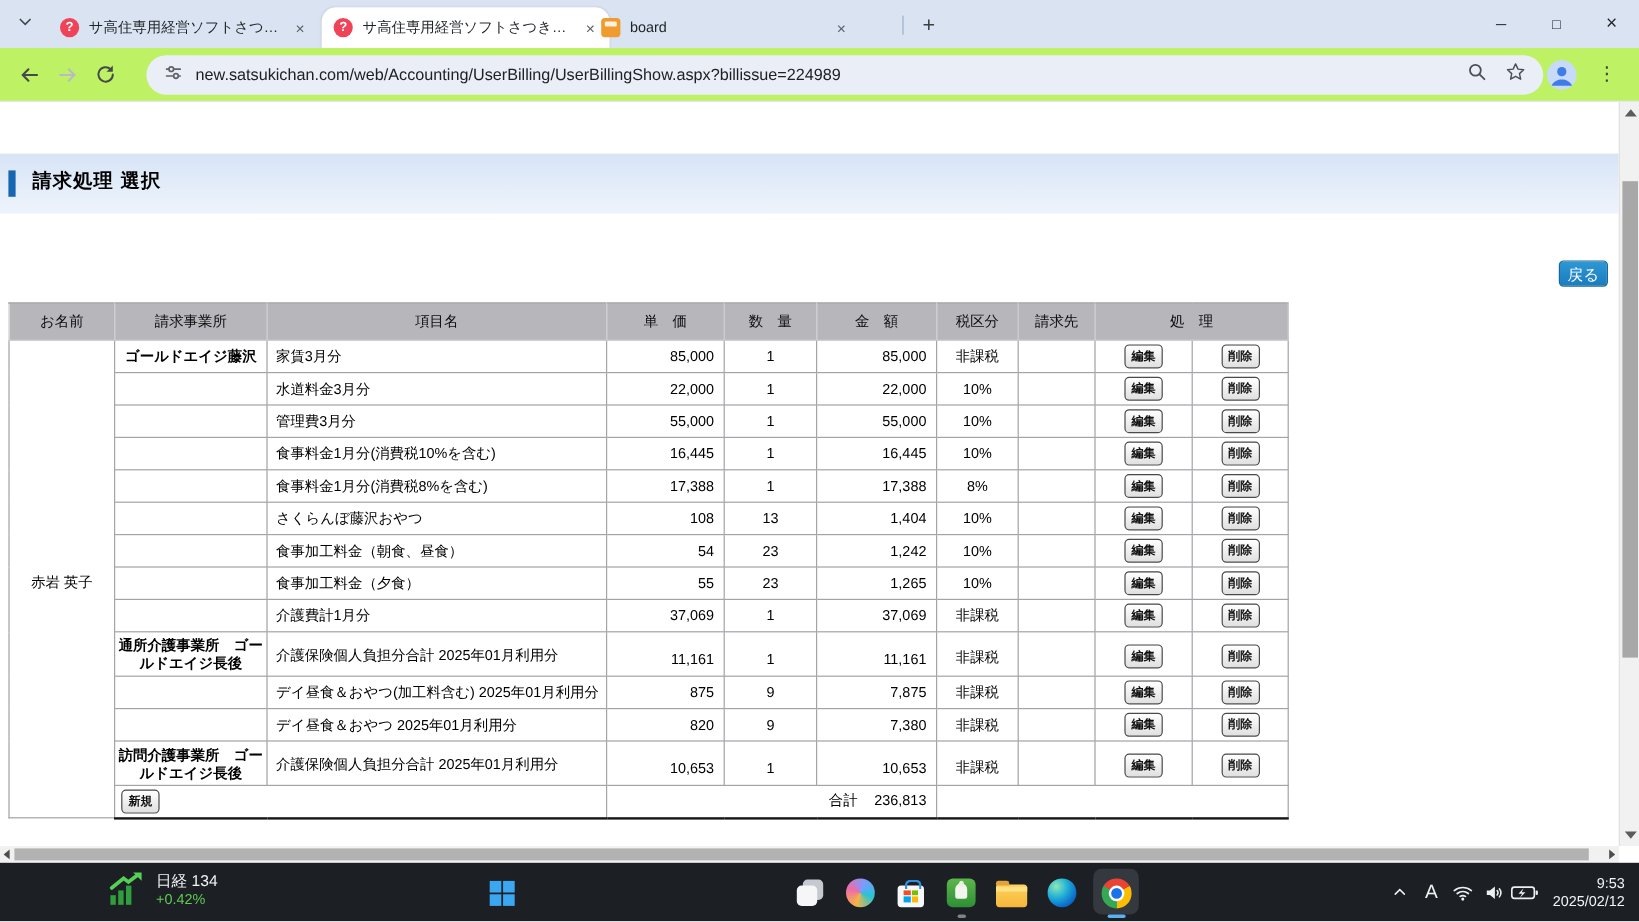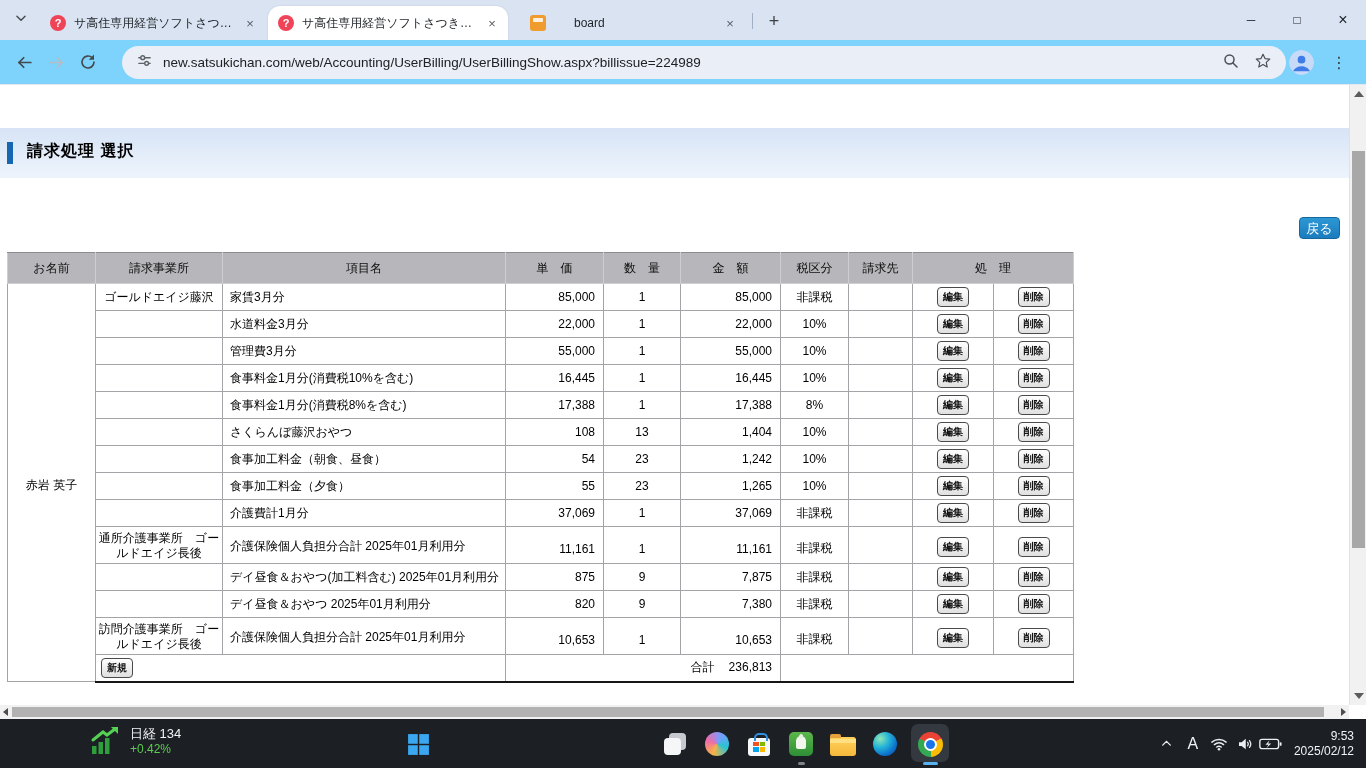--- a/index.html
+++ b/index.html
@@ -20,21 +20,21 @@
   .tab-close { flex:0 0 16px; width:16px; height:16px; border-radius:50%; display:flex; align-items:center; justify-content:center; color:#5a5f66; font-size:13px; margin-left:6px; cursor:pointer; }
   .tab-divider { position:absolute; left:752px; top:13px; width:1px; height:16px; background:#9fb0c6; }
   .new-tab { position:absolute; left:762px; top:9px; width:24px; height:24px; border-radius:50%; display:flex; align-items:center; justify-content:center; font-size:18px; color:#3c4043; cursor:pointer; }
   .win-controls { position:absolute; right:0; top:0; height:40px; display:flex; }
   .win-btn { width:46px; height:40px; display:flex; align-items:center; justify-content:center; color:#1d2024; cursor:pointer; }
   .win-btn.min { font-size:12px; }
   .win-btn.max { font-size:12px; }
   .win-btn.close { font-size:16px; }
 
   
-  .toolbar { position:absolute; top:40px; left:0; width:1366px; height:45px; background:#7dd3fc; border-bottom:1px solid #e4e7eb; display:flex; align-items:center; }
+  .toolbar { position:absolute; top:40px; left:0; width:1366px; height:45px; background:#bef264; border-bottom:1px solid #e4e7eb; display:flex; align-items:center; }
   .tbtn { width:32px; height:32px; border-radius:50%; display:flex; align-items:center; justify-content:center; cursor:pointer; flex:0 0 auto; }
   .tbtn.back { margin-left:8px; }
   .omnibox { position:absolute; left:122px; top:6px; width:1164px; height:33px; background:#e9eef7; border-radius:17px; display:flex; align-items:center; padding:0 10px 0 14px; }
   .omni-url { font-size:13.5px; color:#202124; margin-left:10px; flex:1; white-space:nowrap; overflow:hidden; }
   .omni-icons { display:flex; align-items:center; gap:14px; margin-right:4px; }
   .avatar { position:absolute; right:52px; top:10px; width:25px; height:25px; border-radius:50%; overflow:hidden; cursor:pointer; }
   .kebab { position:absolute; right:14px; top:9px; width:26px; height:26px; display:flex; align-items:center; justify-content:center; font-size:16px; color:#3c4043; cursor:pointer; }
 
   
   .content { position:absolute; top:85px; left:0; width:1349px; height:620px; background:#fff; overflow:hidden; }
@@ -43,21 +43,21 @@
   .page-title { position:absolute; left:27px; top:13px; font-size:16px; font-weight:bold; color:#000; letter-spacing:1px; }
   .back-btn { position:absolute; top:100px; right:9px; width:41px; height:22px; background:linear-gradient(180deg,#2e97d4,#1b7cbe); border:1px solid #13699f; border-radius:4px; color:#fff; font-size:13px; line-height:19px; text-align:center; cursor:pointer; font-family:inherit;margin-top:32px; }
 
   
   table.billing { position:absolute; left:7px; top:167px; width:1066px; border-collapse:collapse; table-layout:fixed; font-size:12px; color:#000; }
   table.billing th, table.billing td { border:1px solid #a3a3a8; }
   table.billing thead th { background:#b6b6bb; font-weight:normal; height:31px; text-align:center; border-color:#cdcdd2; border-top-color:#8b8b90; color:#0d0d0d; }
   table.billing tbody td { height:27px; vertical-align:middle; background:#fff; }
   tr.shaded td { background:#dce5f4; }
   td.name-cell { background:#fff !important; vertical-align:top; text-align:center; padding-top:6px; }
-  td.office-cell { text-align:center; padding:2px; line-height:15px; }
+  td.office-cell { text-align:center; padding:2px; line-height:15px;font-weight:bold; }
   td.item-cell { text-align:left; padding:2px 4px 2px 7px; line-height:15px; }
   td.num-cell { text-align:right; padding-right:8px; }
   td.qty-cell { text-align:center; }
   td.tax-cell { text-align:center; }
   td.action-cell { text-align:center; }
   tr.tall td { height:46px; vertical-align:top; padding-top:4px; }
   tr.tall td.num-cell, tr.tall td.qty-cell, tr.tall td.tax-cell { padding-top:7px; }
   .mini-btn { font-family:inherit; font-size:10px; font-weight:bold; color:#111; padding:2px 5px; border:1.5px solid #4a4a4a; border-radius:4px; background:linear-gradient(#ffffff,#e0e0e0); cursor:pointer; }
   tr.footer-row td { height:28px; border-bottom:2px solid #161616; background:#fff; }
   td.new-cell { text-align:left; padding-left:5px; }
@@ -132,21 +132,21 @@
       <span class="tab-title">サ高住専用経営ソフトさつきちゃん</span>
       <span class="tab-close">×</span>
     </div>
 
     <div class="tab active" style="left:268px; width:240px;">
       <span class="favicon fav-q">?</span>
       <span class="tab-title">サ高住専用経営ソフトさつきちゃん</span>
       <span class="tab-close">×</span>
     </div>
 
-    <div class="tab" style="left:520px;gap:20px;">
+    <div class="tab" style="left:491px;">
       <span class="favicon fav-board"></span>
       <span class="tab-title">board</span>
       <span class="tab-close">×</span>
     </div>
 
     <div class="tab-divider"></div>
     <div class="new-tab">+</div>
 
     <div class="win-controls">
       <div class="win-btn min">─</div>

